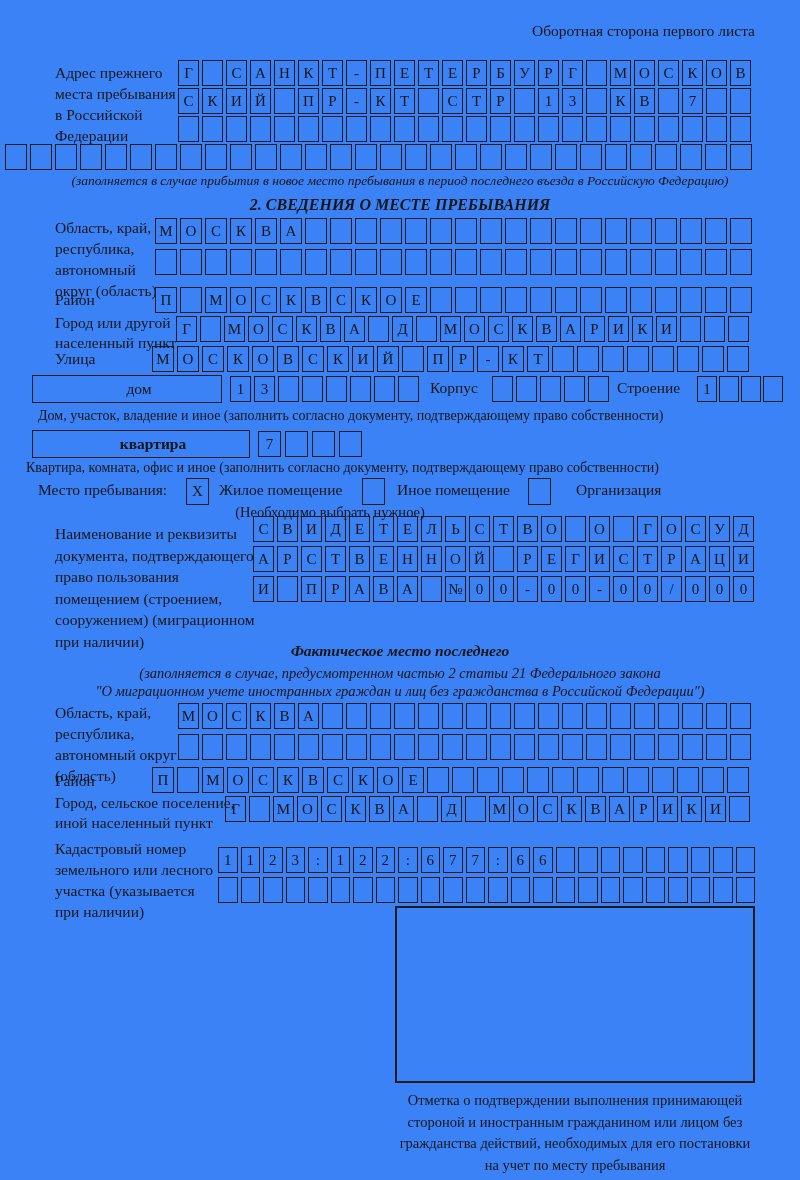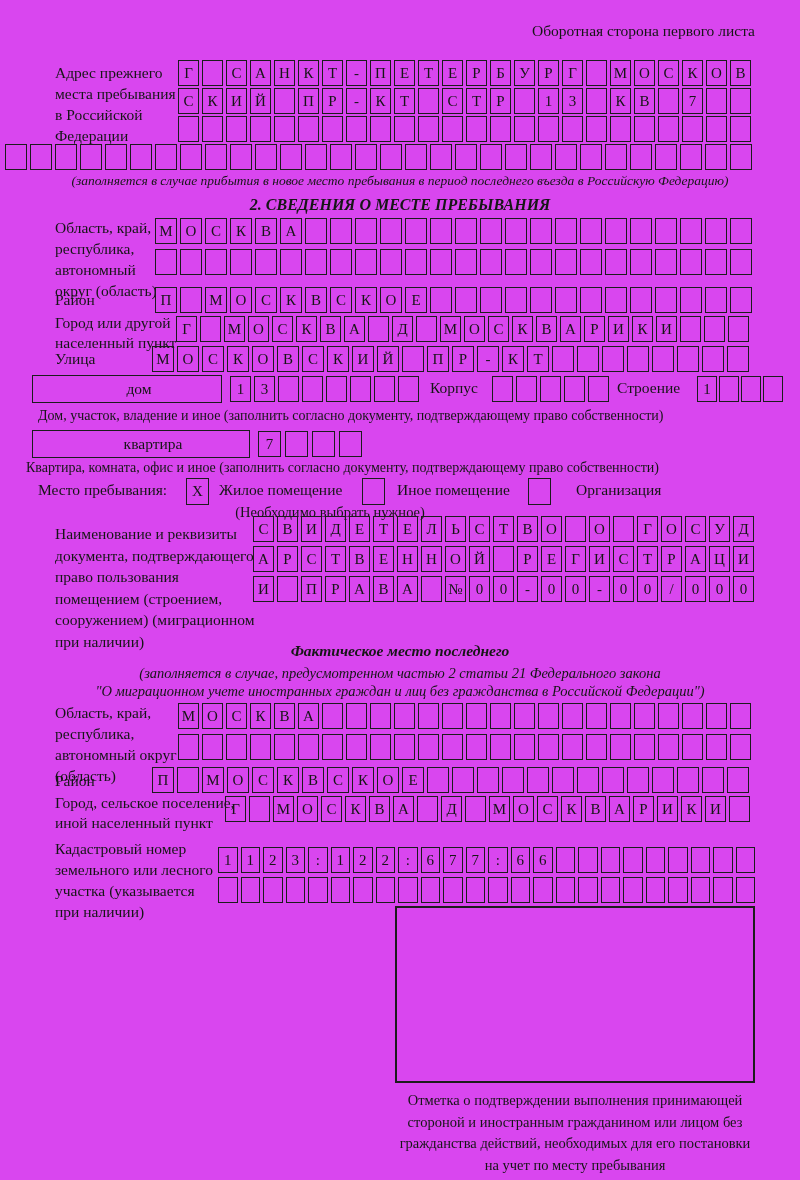--- a/index.html
+++ b/index.html
@@ -1,16 +1,16 @@
 <!DOCTYPE html>
 <html><head>
 <meta charset="utf-8">
 <style>
   html,body{margin:0;padding:0;background:#fff;}
-  .page{position:relative;width:800px;height:1180px;background:#d946ef;overflow:hidden;
+  .page{position:relative;width:800px;height:1180px;background:#3b82f6;overflow:hidden;
         font-family:"Liberation Serif",serif;color:#161616;}
   .abs{position:absolute;}
   .lbl{font-size:15.5px;line-height:21px;white-space:nowrap;}
   .cap{font-size:14px;white-space:nowrap;}
   .ctr{width:800px;text-align:center;font-style:italic;}
   .bold{font-weight:bold;}
   .cellrow{position:absolute;display:flex;gap:3px;}
   .cell{box-sizing:border-box;flex:0 0 auto;width:var(--cw,22px);height:26px;
         border:1.6px solid #1c1c1c;display:inline-flex;align-items:center;
         justify-content:center;font-size:15px;font-family:"Liberation Serif",serif;}
@@ -36,21 +36,21 @@
   #gorod2-r{left:176px;top:316px;--cw:21px;}
   #ulitsa-label{left:55px;top:348px;}
   #ulitsa-r{left:152px;top:346px;}
   #dom-box{left:32px;top:375px;width:190px;height:28px;}
   #dom-cells{left:230px;top:376px;--cw:21px;}
   #korpus-label{left:430px;top:379px;font-size:15.5px;}
   #korpus-cells{left:492px;top:376px;--cw:21px;}
   #stroenie-label{left:617px;top:379px;font-size:15.5px;}
   #stroenie-cells{left:697px;top:376px;--cw:20px;gap:2px;}
   #dom-caption{left:38px;top:408px;}
-  #kv-box{left:32px;top:430px;width:218px;height:28px;}
+  #kv-box{left:32px;top:430px;width:218px;height:28px;font-weight:bold;}
   #kv-cells{left:258px;top:431px;--cw:23px;gap:4px;}
   #kv-caption{left:26px;top:460px;}
   #mesto-label{left:38px;top:481px;font-size:15.5px;}
   #mesto-box1{position:absolute;left:186px;top:478px;}
   #mesto-opt1{left:219px;top:481px;font-size:15.5px;}
   #mesto-box2{position:absolute;left:362px;top:478px;}
   #mesto-opt2{left:397px;top:481px;font-size:15.5px;}
   #mesto-box3{position:absolute;left:528px;top:478px;}
   #mesto-opt3{left:576px;top:481px;font-size:15.5px;}
   #mesto-note{left:160px;top:504px;width:340px;text-align:center;font-size:14.5px;}

